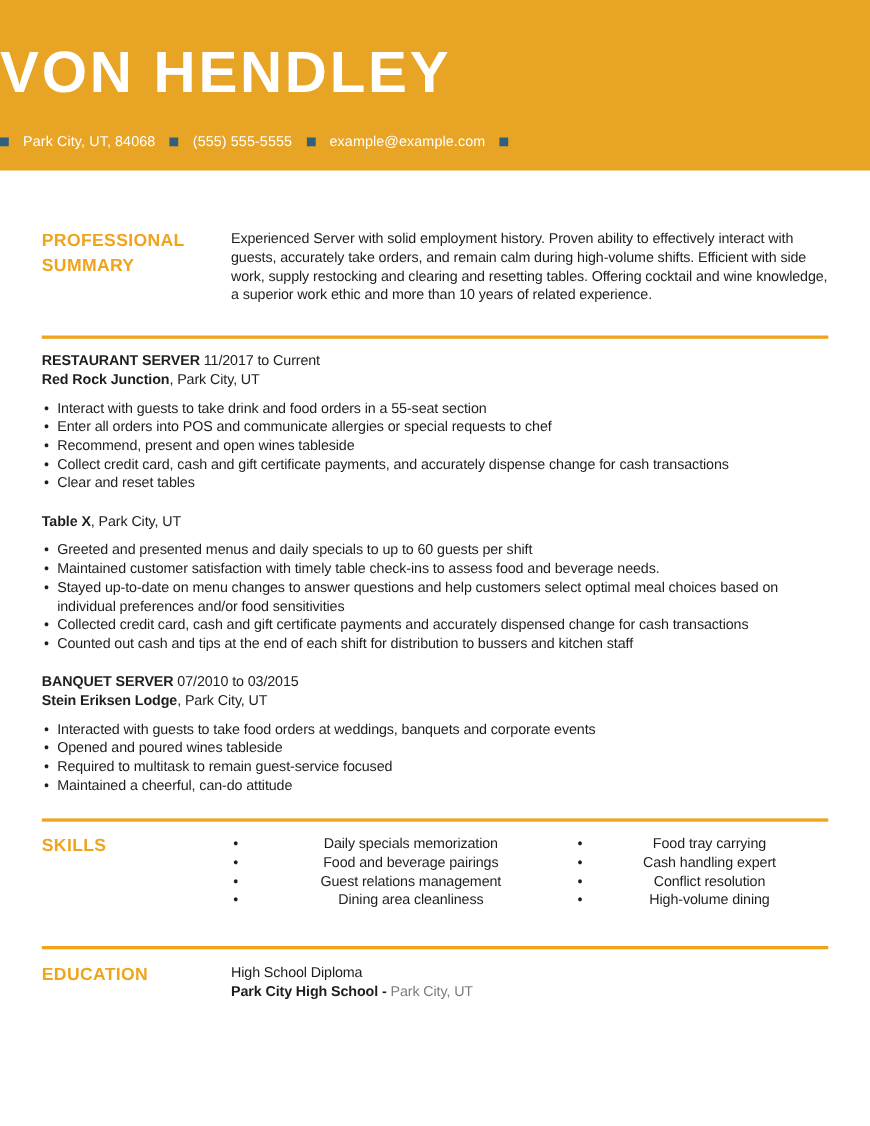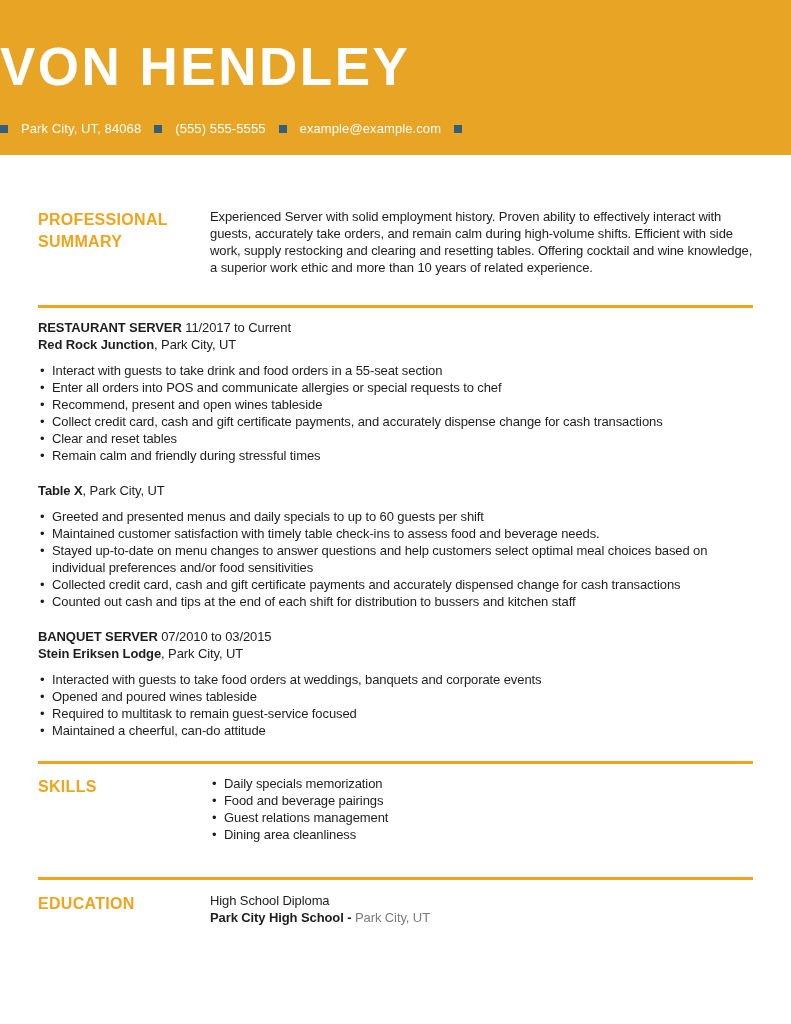--- a/index.html
+++ b/index.html
@@ -50,21 +50,21 @@
   .rule-2 { margin-top: 22px; }
   .section-skills { margin-top: 11px; }
   .rule-3 { margin-top: 34px; }
   .section-edu { margin-top: 12px; }
   .job { margin-bottom: 18px; }
   .job:last-child { margin-bottom: 0; }
   .bold { font-weight: bold; }
   ul.bullets { list-style: none; margin: 9px 0 0 0; padding: 0; }
   ul.bullets li { padding-left: 14px; position: relative; }
   ul.bullets li::before { content: "\2022"; position: absolute; left: 2px; }
-  .skills-row { display: flex; }
+  .skills-row { display: flex; text-align: center; }
   .skills-col-1 { width: 313px; flex: 0 0 313px; }
   .skills-col-2 { flex: 1; }
   .muted-text { color: var(--muted); }
 </style>
 </head>
 <body>
 
 <div class="page">
 
   <div class="header">
@@ -94,21 +94,20 @@
 
         <div class="job">
           <div class="job-head"><span class="bold">RESTAURANT SERVER</span> <span>11/2017 to Current</span></div>
           <div class="job-head"><span class="bold">Red Rock Junction</span><span>, Park City, UT</span></div>
           <ul class="bullets">
             <li>Interact with guests to take drink and food orders in a 55-seat section</li>
             <li>Enter all orders into POS and communicate allergies or special requests to chef</li>
             <li>Recommend, present and open wines tableside</li>
             <li>Collect credit card, cash and gift certificate payments, and accurately dispense change for cash transactions</li>
             <li>Clear and reset tables</li>
-            <li>Remain calm and friendly during stressful times</li>
           </ul>
         </div>
 
         <div class="job">
           <div class="job-head"><span class="bold">Table X</span><span>, Park City, UT</span></div>
           <ul class="bullets">
             <li>Greeted and presented menus and daily specials to up to 60 guests per shift</li>
             <li>Maintained customer satisfaction with timely table check-ins to assess food and beverage needs.</li>
             <li>Stayed up-to-date on menu changes to answer questions and help customers select optimal meal choices based on individual preferences and/or food sensitivities</li>
             <li>Collected credit card, cash and gift certificate payments and accurately dispensed change for cash transactions</li>
@@ -135,20 +134,26 @@
     <div class="section section-skills">
       <div class="label">SKILLS</div>
       <div class="sec-body">
         <div class="skills-row">
           <ul class="bullets skills-col-1" style="margin-top:0">
             <li>Daily specials memorization</li>
             <li>Food and beverage pairings</li>
             <li>Guest relations management</li>
             <li>Dining area cleanliness</li>
           </ul>
+          <ul class="bullets skills-col-2" style="margin-top:0">
+            <li>Food tray carrying</li>
+            <li>Cash handling expert</li>
+            <li>Conflict resolution</li>
+            <li>High-volume dining</li>
+          </ul>
         </div>
       </div>
     </div>
 
     <div class="rule rule-3"></div>
 
     <div class="section section-edu">
       <div class="label">EDUCATION</div>
       <div class="sec-body">
         <div>High School Diploma</div>

